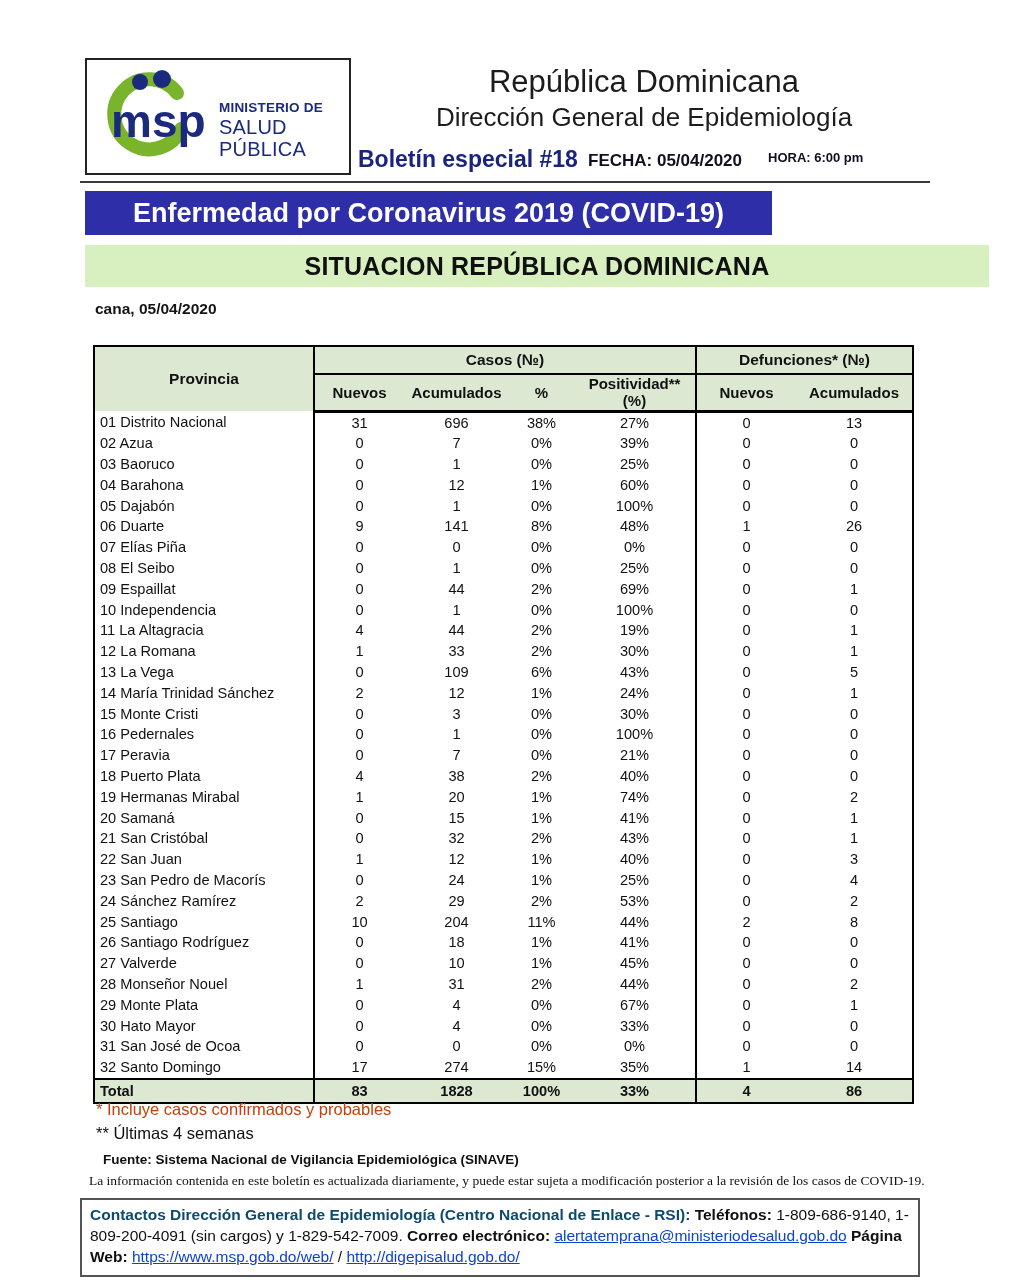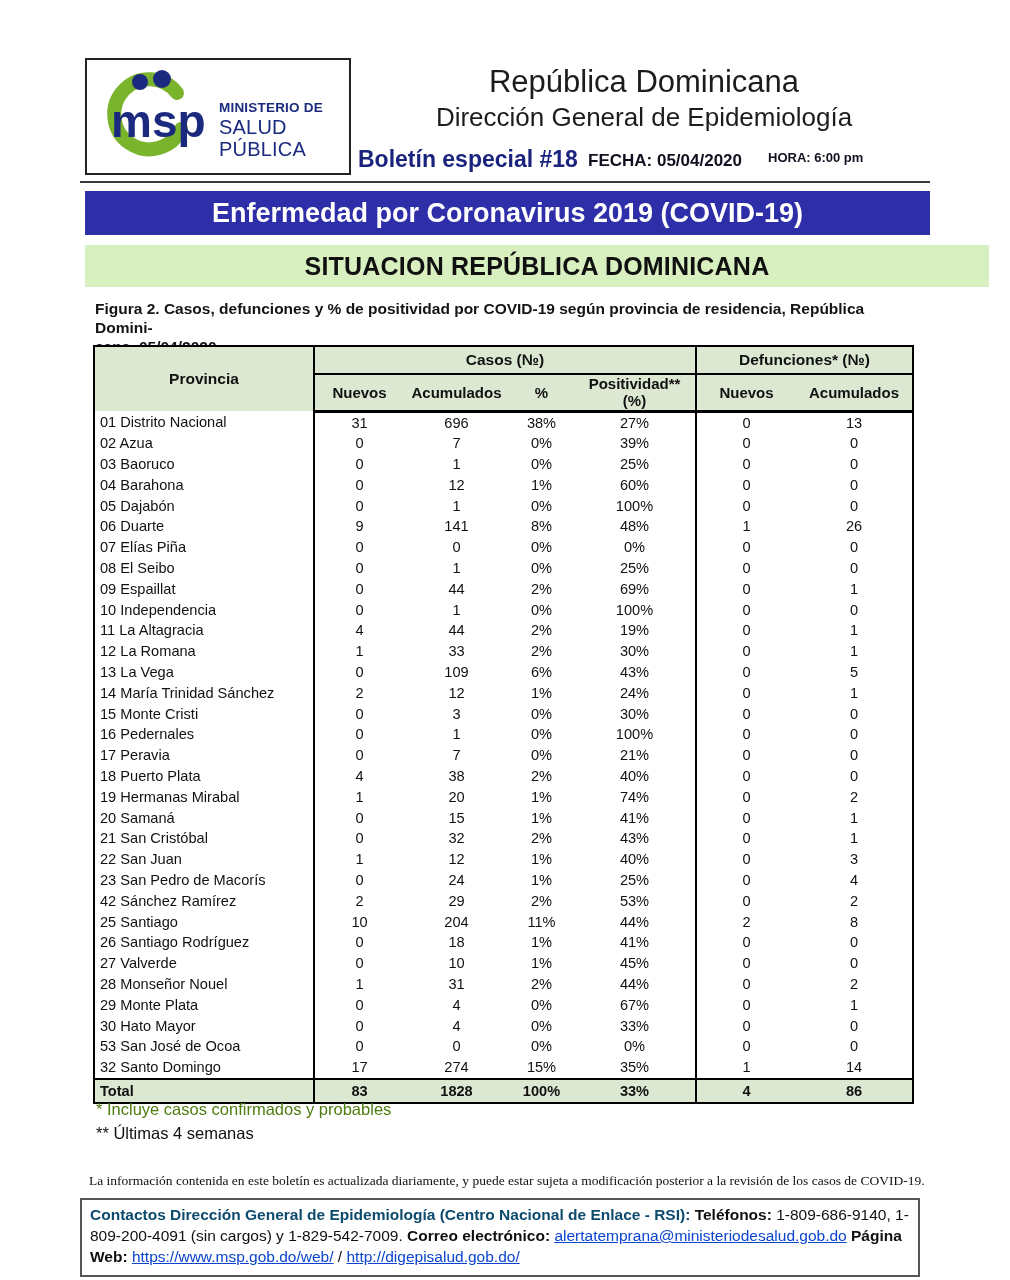--- a/index.html
+++ b/index.html
@@ -17,21 +17,21 @@
   .hdr-title { position:absolute; left:360px; top:64px; width:568px; text-align:center;
                font-size:31px; color:#1c1c1c; }
   .hdr-subtitle { position:absolute; left:360px; top:102px; width:568px; text-align:center;
                   font-size:26px; color:#1c1c1c; }
   .bulletin { position:absolute; left:358px; top:146px; font-size:23px; font-weight:bold; color:#1a237e;text-align:center; }
   .fecha { position:absolute; left:588px; top:151px; font-size:17px; font-weight:bold; color:#101020; }
   .hora  { position:absolute; left:768px; top:150px; font-size:13px; font-weight:bold; color:#101020; }
   .hdr-rule { position:absolute; left:80px; top:181px; width:850px; height:2px; background:#3a3a3a; }
 
   
-  .banner-blue { position:absolute; left:85px; top:191px; width:845px; height:44px;
+  .banner-blue { position:absolute; left:85px; top:191px; width:687px; height:44px;
                  background:#2e2ea8; color:#fff; font-size:27px; font-weight:bold;
                  display:flex; align-items:center; justify-content:center; }
   .banner-green { position:absolute; left:85px; top:245px; width:904px; height:42px;
                   background:#d8f0c0; color:#101010; font-size:25px; font-weight:bold;
                   display:flex; align-items:center; justify-content:center; letter-spacing:.2px; }
 
   
   .caption { position:absolute; left:95px; top:299px; width:825px;
              font-size:15.5px; font-weight:bold; color:#141414; line-height:19px; }
 
@@ -46,21 +46,21 @@
   .data th.pos { white-space:pre-line; line-height:17px; }
   .data th.grp-casos { border-right:2px solid #000; }
   .data thead tr.r2 th:nth-child(4) { border-right:2px solid #000; }
   .data tbody td { height:20.8px; line-height:20.8px; text-align:center;
                    font-size:14.6px; padding:0; white-space:nowrap; overflow:hidden; }
   .data tbody td:first-child { text-align:left; padding-left:5px; border-right:2px solid #000; }
   .data tbody td:nth-child(5) { border-right:2px solid #000; }
   .data tbody tr.total td { background:#dde8d2; font-weight:bold; border-top:2px solid #000; height:22px; line-height:22px; }
 
   
-  .note1 { position:absolute; left:96px; top:1100px; font-size:16.5px; color:#4d7c0f; }
+  .note1 { position:absolute; left:96px; top:1100px; font-size:16.5px; color:#c2410c; }
   .note2 { position:absolute; left:96px; top:1124px; font-size:16.5px; color:#101010; }
   .source { position:absolute; left:103px; top:1152px; font-size:13.5px; font-weight:bold; color:#101010; }
   .disclaimer { position:absolute; left:89px; top:1173px; width:840px;
                 font-family:"Liberation Serif", serif; font-size:13.5px; color:#101010; }
 
   
   .contacts { position:absolute; left:80px; top:1198px; width:840px; min-height:62px;
               border:2px solid #555; padding:5px 8px 7px 8px; font-size:15.5px;
               line-height:1.35; color:#101010; }
   .c-blue { color:#0c4a6e; font-weight:bold; }
@@ -89,21 +89,20 @@
   <div class="hdr-subtitle">Dirección General de Epidemiología</div>
   <div class="bulletin">Boletín especial #18</div>
   <div class="fecha">FECHA: 05/04/2020</div>
   <div class="hora">HORA: 6:00 pm</div>
   <div class="hdr-rule"></div>
 
   <div class="banner-blue">Enfermedad por Coronavirus 2019 (COVID-19)</div>
   <div class="banner-green">SITUACION REPÚBLICA DOMINICANA</div>
 
   <div class="caption">
-    <div>Figura 2. Casos, defunciones y % de positividad por COVID-19 según provincia de residencia, República Domini-</div>
     <div>cana, 05/04/2020</div>
   </div>
 
   <div class="tbl-wrap">
     <table class="data">
       <colgroup>
         <col style="width:220px">
           <col style="width:90px">
           <col style="width:105px">
         <col style="width:65px">
@@ -329,21 +328,21 @@
           <tr>
             <td>23 San Pedro de Macorís</td>
             <td>0</td>
             <td>24</td>
             <td>1%</td>
             <td>25%</td>
             <td>0</td>
             <td>4</td>
           </tr>
           <tr>
-            <td>42 Sánchez Ramírez</td>
+            <td>24 Sánchez Ramírez</td>
             <td>2</td>
             <td>29</td>
             <td>2%</td>
             <td>53%</td>
             <td>0</td>
             <td>2</td>
           </tr>
           <tr>
             <td>25 Santiago</td>
             <td>10</td>
@@ -392,21 +391,21 @@
           <tr>
             <td>30 Hato Mayor</td>
             <td>0</td>
             <td>4</td>
             <td>0%</td>
             <td>33%</td>
             <td>0</td>
             <td>0</td>
           </tr>
           <tr>
-            <td>53 San José de Ocoa</td>
+            <td>31 San José de Ocoa</td>
             <td>0</td>
             <td>0</td>
             <td>0%</td>
             <td>0%</td>
             <td>0</td>
             <td>0</td>
           </tr>
           <tr>
             <td>32 Santo Domingo</td>
             <td>17</td>
@@ -424,20 +423,21 @@
             <td>33%</td>
             <td>4</td>
             <td>86</td>
           </tr>
         </tbody>
     </table>
   </div>
 
   <div class="note1">* Incluye casos confirmados y probables</div>
   <div class="note2">** Últimas 4 semanas</div>
+  <div class="source">Fuente: Sistema Nacional de Vigilancia Epidemiológica (SINAVE)</div>
   <div class="disclaimer">La información contenida en este boletín es actualizada diariamente, y puede estar sujeta a modificación posterior a la revisión de los casos de COVID-19.</div>
 
   <div class="contacts">
     <span class="c-blue">Contactos Dirección General de Epidemiología (Centro Nacional de Enlace - RSI):</span>
     <span class="bold">Teléfonos:</span>
     <span>1-809-686-9140, 1-809-200-4091 (sin cargos) y 1-829-542-7009.</span>
     <span class="bold">Correo electrónico:</span>
     <a class="link">alertatemprana@ministeriodesalud.gob.do</a>
     <span class="bold">Página Web:</span>
     <a class="link">https://www.msp.gob.do/web/</a>

